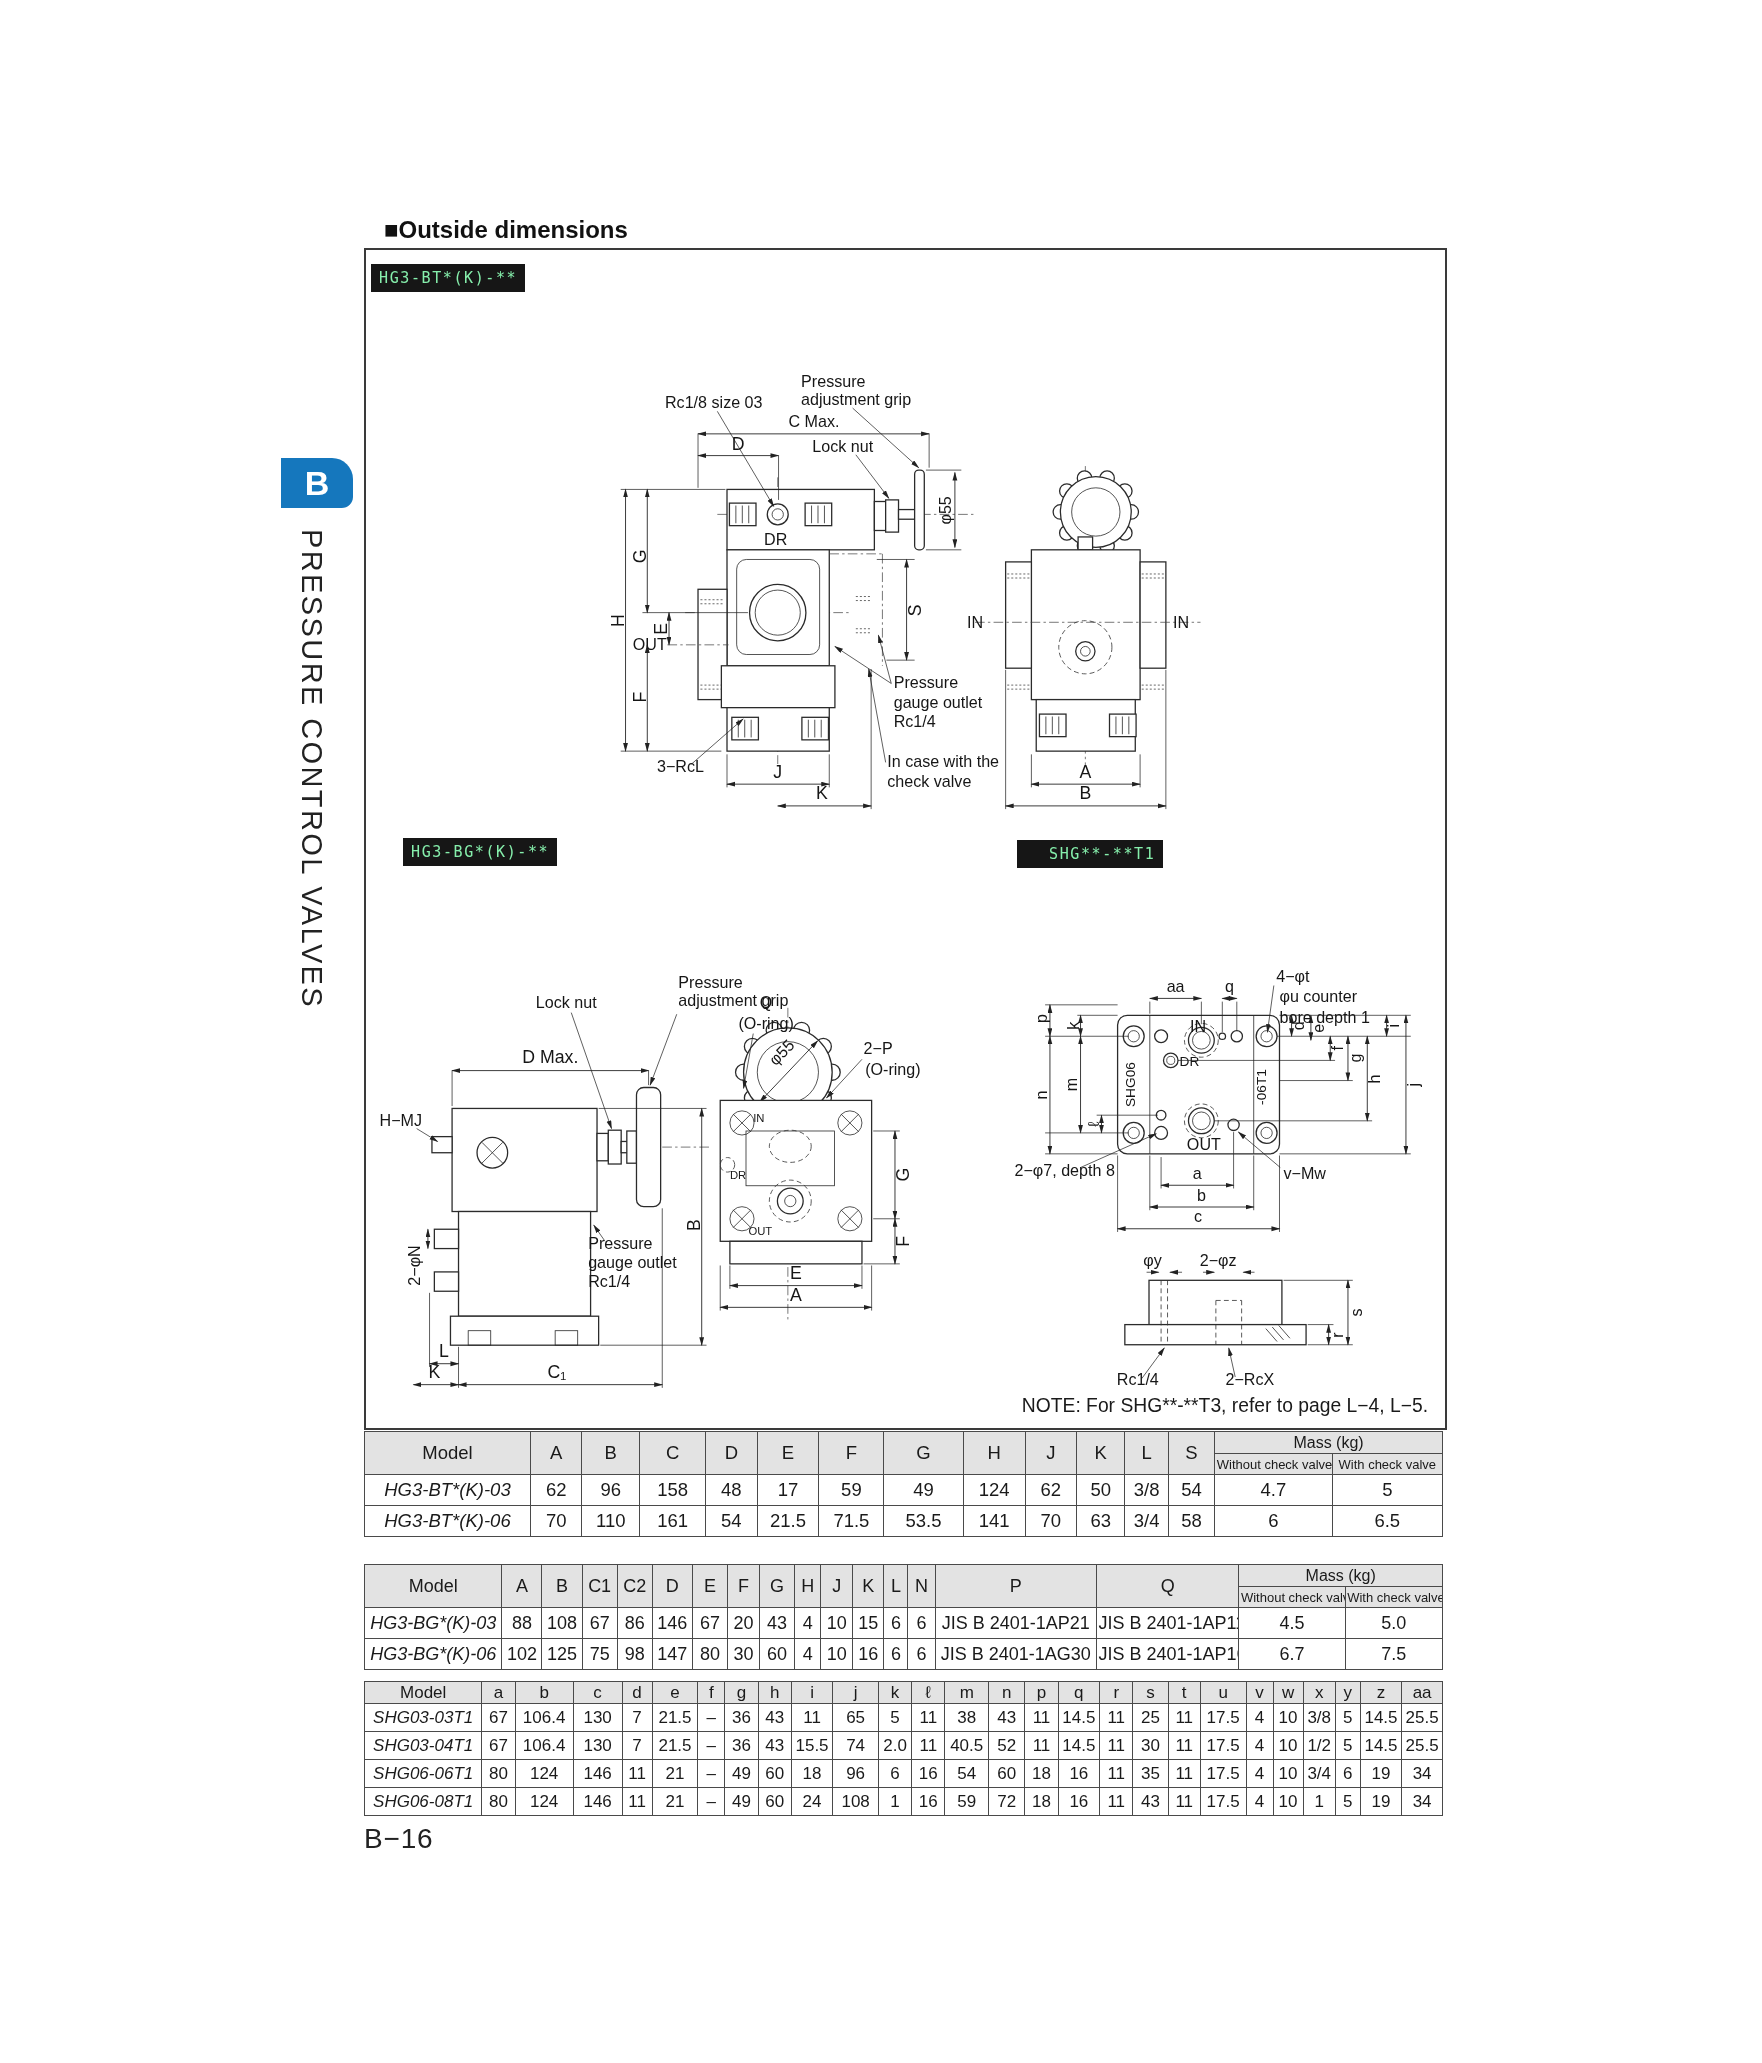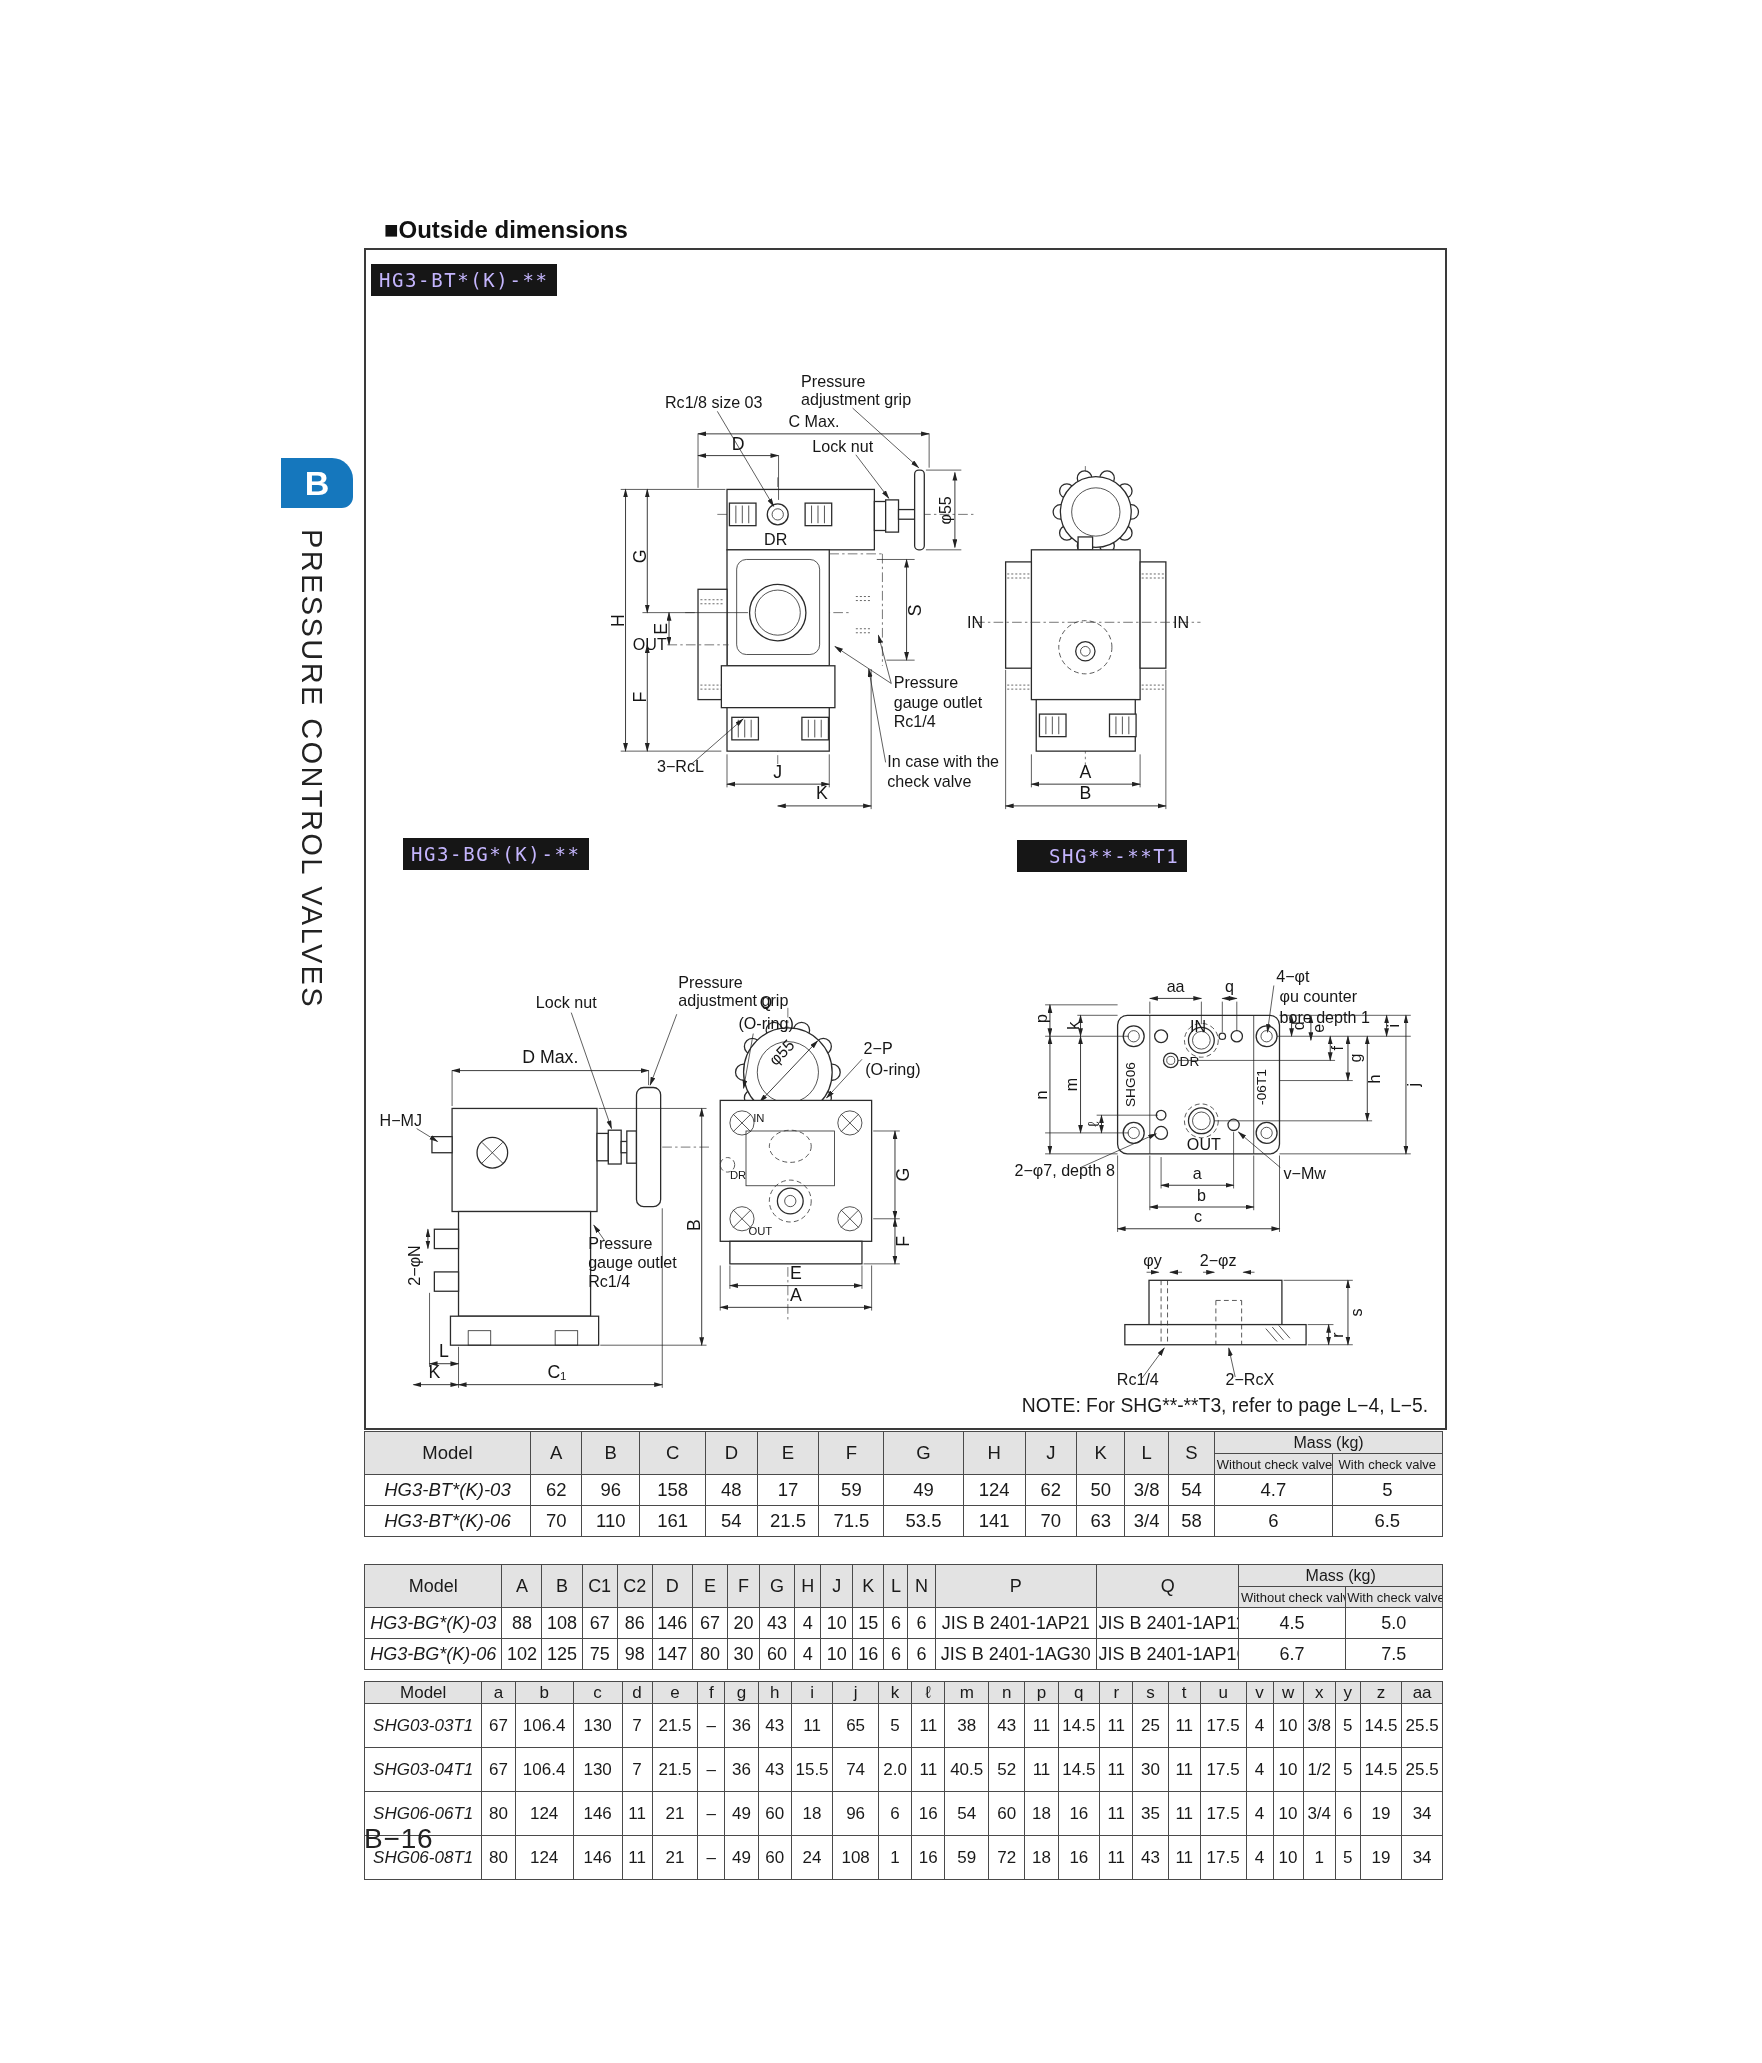--- a/index.html
+++ b/index.html
@@ -4,22 +4,22 @@
 <style>
   html,body{margin:0;padding:0;background:#ffffff;}
   #page{position:relative;width:1762px;height:2064px;background:#ffffff;overflow:hidden;
         font-family:"Liberation Sans",sans-serif;color:#1a1a1a;}
   .abs{position:absolute;}
   
   #sec-title{left:384px;top:216px;font-size:24px;font-weight:bold;color:#111;}
   
   #outer-box{left:364px;top:248px;width:1079px;height:1178px;border:2.4px solid #3a3a3a;}
   
-  .badge{background:#161616;color:#c4b5fd;font-family:"DejaVu Sans Mono",monospace;
-         font-size:19px;letter-spacing:1.6px;padding:4.8px 8px 5.6px 8px;white-space:nowrap;}
+  .badge{background:#161616;color:#86efac;font-family:"DejaVu Sans Mono",monospace;
+         font-size:15px;letter-spacing:1.6px;padding:4.8px 8px 5.6px 8px;white-space:nowrap;}
   
   #side-tab{left:281px;top:458px;width:72px;height:50px;background:#1577bd;
             border-radius:0 21px 11.3px 0;display:flex;align-items:center;justify-content:center;
             color:#fff;font-size:34px;font-weight:bold;}
   #side-title{left:295px;top:529px;height:516px;writing-mode:vertical-rl;
               font-size:29px;letter-spacing:2.4px;color:#222;white-space:nowrap;}
   
   #note{left:951px;top:1395px;width:477px;text-align:right;font-size:19.3px;color:#1a1a1a;}
   #pagenum{left:364px;top:1823px;font-size:28px;color:#222;letter-spacing:0.8px;}
   
@@ -27,21 +27,21 @@
   table.ctab th,table.ctab td{border:0.8px solid #4a4a4a;text-align:center;padding:0 1.6px;
        font-weight:normal;overflow:hidden;white-space:nowrap;}
   table.ctab th{background:#e3e3e3;}
   #t1,#t2{width:1079px;}
   #t1{left:364px;top:1431px;}  #t1 td,#t1 th{font-size:18.5px;}
   #t2{left:364px;top:1564px;}  #t2 td,#t2 th{font-size:18px;}
   #t3{left:364px;top:1681px;width:1079px;} #t3 td,#t3 th{font-size:17px;}
   .sub{font-size:13px !important;}
   .mass{font-size:16px !important;}
   td.mod{text-align:left;padding-left:6.4px;font-style:italic;}
-  #t1 tr.d{height:31px;} #t2 tr.d{height:31px;} #t3 tr.d{height:44px;}
+  #t1 tr.d{height:31px;} #t2 tr.d{height:31px;} #t3 tr.d{height:28px;}
   tr.h1{height:22px;} tr.h2{height:21px;} #t3 tr.h1{height:22px;}
   
   svg{position:absolute;overflow:visible;}
   .part{fill:#ffffff;stroke:#2b2b2b;stroke-width:1.6;}
   .thin{fill:none;stroke:#2b2b2b;stroke-width:1;}
   .dim{stroke:#222;stroke-width:1.1;fill:none;}
   .ext{stroke:#222;stroke-width:0.9;fill:none;}
   .cl{stroke:#444;stroke-width:0.9;fill:none;stroke-dasharray:12 4 3 4;}
   .dot{stroke:#444;stroke-width:1;fill:none;stroke-dasharray:2.5 2.5;}
   .dsh{fill:none;stroke:#333;stroke-width:1;stroke-dasharray:6 4;}

